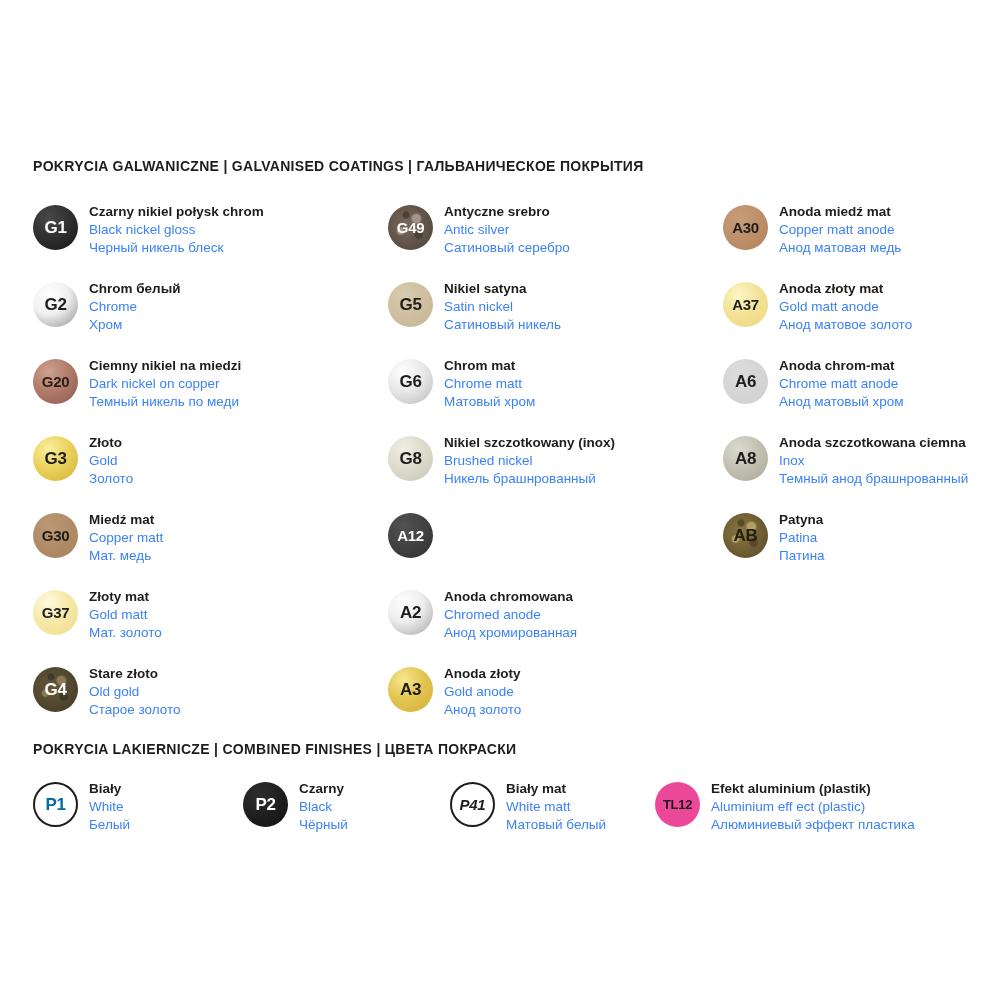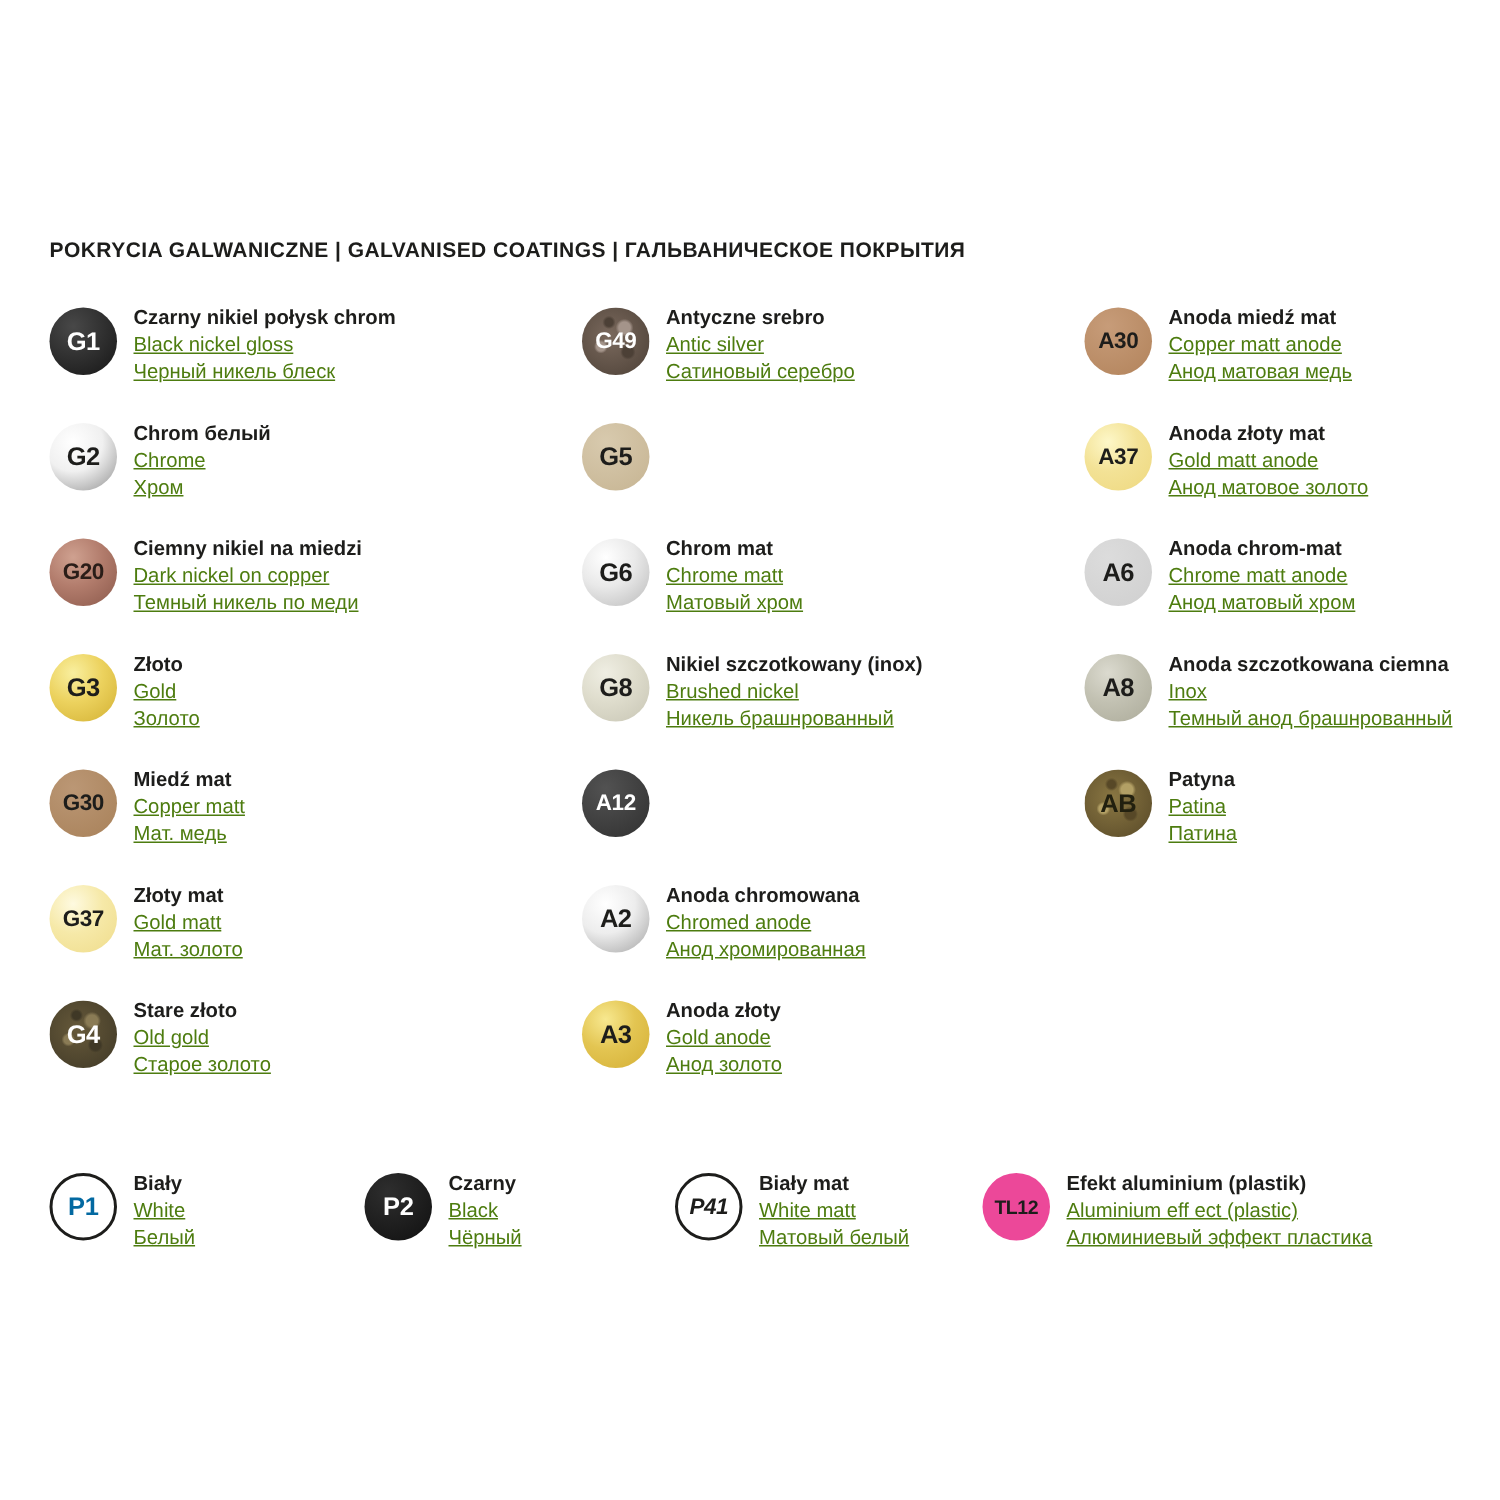--- a/index.html
+++ b/index.html
@@ -38,21 +38,21 @@
     flex:0 0 45px;
     display:flex;align-items:center;justify-content:center;
     font-weight:bold;
     letter-spacing:-0.3px;
     box-sizing:border-box;
     margin-top:2px;
     text-align:center;
   }
   .item-text{line-height:18px;font-size:13.5px;}
   .item-title{font-weight:bold;color:#1d1d1b;white-space:nowrap;}
-  .item-line{color:#4d7c0f;white-space:nowrap;text-decoration:underline;}
+  .item-line{color:#3b82f6;white-space:nowrap;}
 </style>
 </head>
 <body>
 
 <div class="page">
   <div class="section-title" id="title-galvanised">POKRYCIA GALWANICZNE | GALVANISED COATINGS | ГАЛЬВАНИЧЕСКОЕ ПОКРЫТИЯ</div>
   <div class="cols" id="cols-galvanised">
       <div class="col" style="left: 0px;">
         <div class="legend-item">
           <div class="swatch" style="background: radial-gradient(circle at 35% 28%, rgb(72, 72, 72) 0%, rgb(22, 22, 22) 100%); color: rgb(255, 255, 255); font-size: 17px;">G1</div>
@@ -115,20 +115,25 @@
         <div class="legend-item">
           <div class="swatch" style="background: radial-gradient(circle at 63% 30%, rgb(164, 148, 138) 0px, rgb(164, 148, 138) 9%, rgba(0, 0, 0, 0) 14%), radial-gradient(circle at 28% 58%, rgb(164, 148, 138) 0px, rgb(164, 148, 138) 7%, rgba(0, 0, 0, 0) 11%), radial-gradient(circle at 68% 66%, rgb(76, 64, 54) 0px, rgb(76, 64, 54) 8%, rgba(0, 0, 0, 0) 12%), radial-gradient(circle at 40% 22%, rgb(76, 64, 54) 0px, rgb(76, 64, 54) 6%, rgba(0, 0, 0, 0) 10%), radial-gradient(circle at 42% 42%, rgb(122, 105, 93), rgb(76, 64, 54)); color: rgb(255, 255, 255); font-size: 15px;">G49</div>
           <div class="item-text">
             <div class="item-title">Antyczne srebro</div>
             <div class="item-line">Antic silver</div>
             <div class="item-line">Сатиновый серебро</div>
           </div>
         </div>
         <div class="legend-item">
           <div class="swatch" style="background: radial-gradient(circle at 35% 28%, rgb(216, 202, 174) 0%, rgb(198, 180, 146) 100%); color: rgb(29, 29, 27); font-size: 17px;">G5</div>
+          <div class="item-text">
+            <div class="item-title">Nikiel satyna</div>
+            <div class="item-line">Satin nickel</div>
+            <div class="item-line">Сатиновый никель</div>
+          </div>
         </div>
         <div class="legend-item">
           <div class="swatch" style="background: radial-gradient(circle at 35% 28%, rgb(255, 255, 255) 0%, rgb(233, 233, 233) 45%, rgb(185, 185, 185) 100%); color: rgb(29, 29, 27); font-size: 17px;">G6</div>
           <div class="item-text">
             <div class="item-title">Chrom mat</div>
             <div class="item-line">Chrome matt</div>
             <div class="item-line">Матовый хром</div>
           </div>
         </div>
         <div class="legend-item">
@@ -196,20 +201,21 @@
           <div class="swatch" style="background: radial-gradient(circle at 63% 30%, rgb(179, 160, 101) 0px, rgb(179, 160, 101) 9%, rgba(0, 0, 0, 0) 14%), radial-gradient(circle at 28% 58%, rgb(179, 160, 101) 0px, rgb(179, 160, 101) 7%, rgba(0, 0, 0, 0) 11%), radial-gradient(circle at 68% 66%, rgb(87, 72, 39) 0px, rgb(87, 72, 39) 8%, rgba(0, 0, 0, 0) 12%), radial-gradient(circle at 40% 22%, rgb(87, 72, 39) 0px, rgb(87, 72, 39) 6%, rgba(0, 0, 0, 0) 10%), radial-gradient(circle at 42% 42%, rgb(138, 119, 67), rgb(87, 72, 39)); color: rgb(34, 32, 15); font-size: 17px;">AB</div>
           <div class="item-text">
             <div class="item-title">Patyna</div>
             <div class="item-line">Patina</div>
             <div class="item-line">Патина</div>
           </div>
         </div>
       </div>
     </div>
 
+  <div class="section-title" id="title-combined">POKRYCIA LAKIERNICZE | COMBINED FINISHES | ЦВЕТА ПОКРАСКИ</div>
   <div class="cols" id="cols-combined">
       <div class="col" style="left: 0px;">
         <div class="legend-item">
           <div class="swatch" style="border: 2px solid rgb(29, 29, 27); background: rgb(255, 255, 255); color: #0369a1; font-size: 17px;">P1</div>
           <div class="item-text">
             <div class="item-title">Biały</div>
             <div class="item-line">White</div>
             <div class="item-line">Белый</div>
           </div>
         </div>

